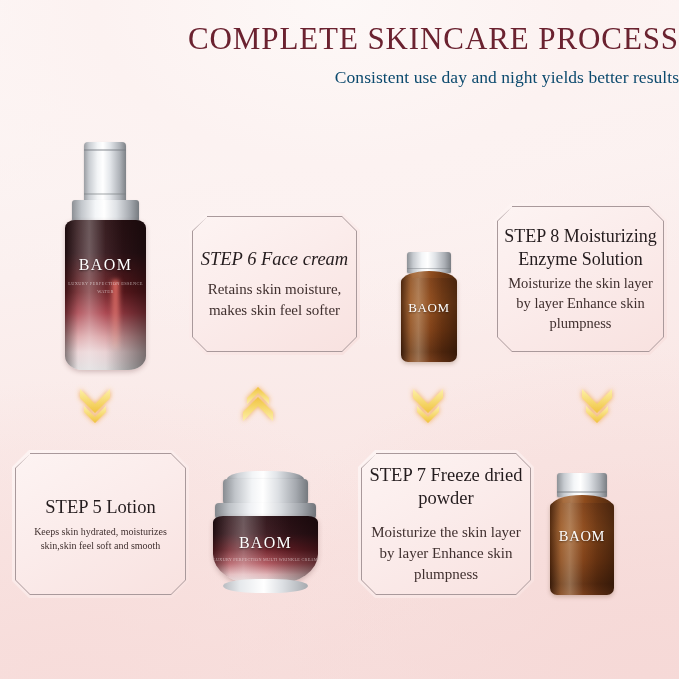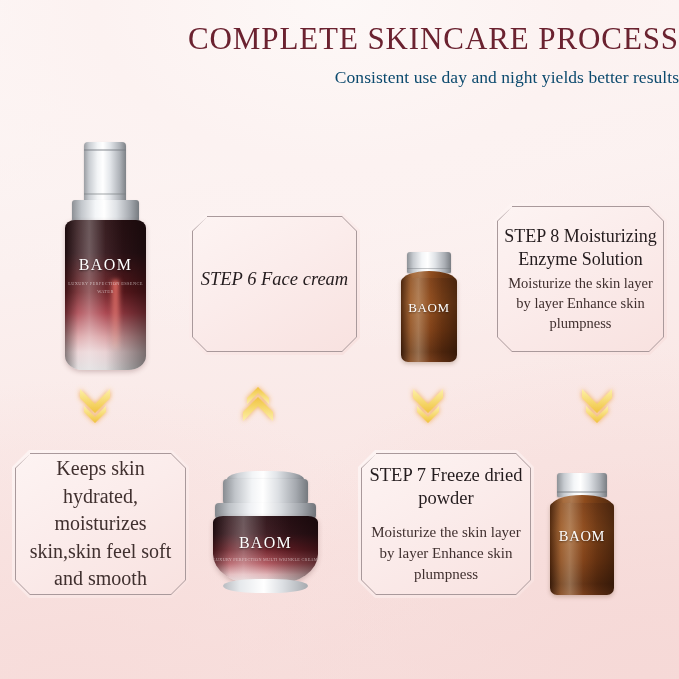--- a/index.html
+++ b/index.html
@@ -91,21 +91,21 @@
     line-height: 1.26;
   }
   .step-desc {
     color: #40302f;
     line-height: 1.38;
   }
 
   
   #card-step5 { left: 12px;  top: 450px; width: 177px; height: 148px; }
   #card-step5 .step-head { font-size: 18.5px; margin-bottom: 6px; }
-  #card-step5 .step-desc { font-size: 20px; }
+  #card-step5 .step-desc { font-size: 10px; }
 
   #card-step6 { left: 189px; top: 213px; width: 171px; height: 142px; }
   #card-step6 .step-head { font-size: 18.5px; margin-bottom: 8px; font-style: italic; }
   #card-step6 .step-desc { font-size: 15px; }
 
   #card-step7 { left: 358px; top: 450px; width: 176px; height: 148px; }
   #card-step7 .step-head { font-size: 18.5px; margin-bottom: 12px; }
   #card-step7 .step-desc { font-size: 15px; }
 
   #card-step8 { left: 494px; top: 203px; width: 173px; height: 152px; }
@@ -288,20 +288,21 @@
   <div class="vial-cap"></div>
   <div class="vial-shoulder"></div>
   <div class="vial-body"></div>
   <div class="vial-brand">BAOM</div>
 </div>
 
 <div class="card" id="card-step6">
   <div class="inner-border"></div>
   <div class="card-text">
     <div class="step-head">STEP 6  Face cream</div>
+    <div class="step-desc">Retains skin moisture, makes skin feel softer</div>
   </div>
 </div>
 
 <div class="card" id="card-step8">
   <div class="inner-border"></div>
   <div class="card-text">
     <div class="step-head">STEP 8 Moisturizing Enzyme Solution</div>
     <div class="step-desc">Moisturize the skin layer by layer Enhance skin plumpness</div>
   </div>
 </div>
@@ -398,20 +399,21 @@
     <g filter="url(#g4)">
       <path d="M7 7 L22 22 L37 7 L37 16 L22 31 L7 16 Z" fill="url(#gold4)"></path>
       <path d="M11 24 L22 35 L33 24 L33 30 L22 41 L11 30 Z" fill="url(#gold4)"></path>
     </g>
   </svg>
 </div>
 
 <div class="card" id="card-step5">
   <div class="inner-border"></div>
   <div class="card-text">
+    <div class="step-head">STEP 5 Lotion</div>
     <div class="step-desc">Keeps skin hydrated, moisturizes skin,skin feel soft and smooth</div>
   </div>
 </div>
 
 <div class="card" id="card-step7">
   <div class="inner-border"></div>
   <div class="card-text">
     <div class="step-head">STEP 7 Freeze dried powder</div>
     <div class="step-desc">Moisturize the skin layer by layer Enhance skin plumpness</div>
   </div>

